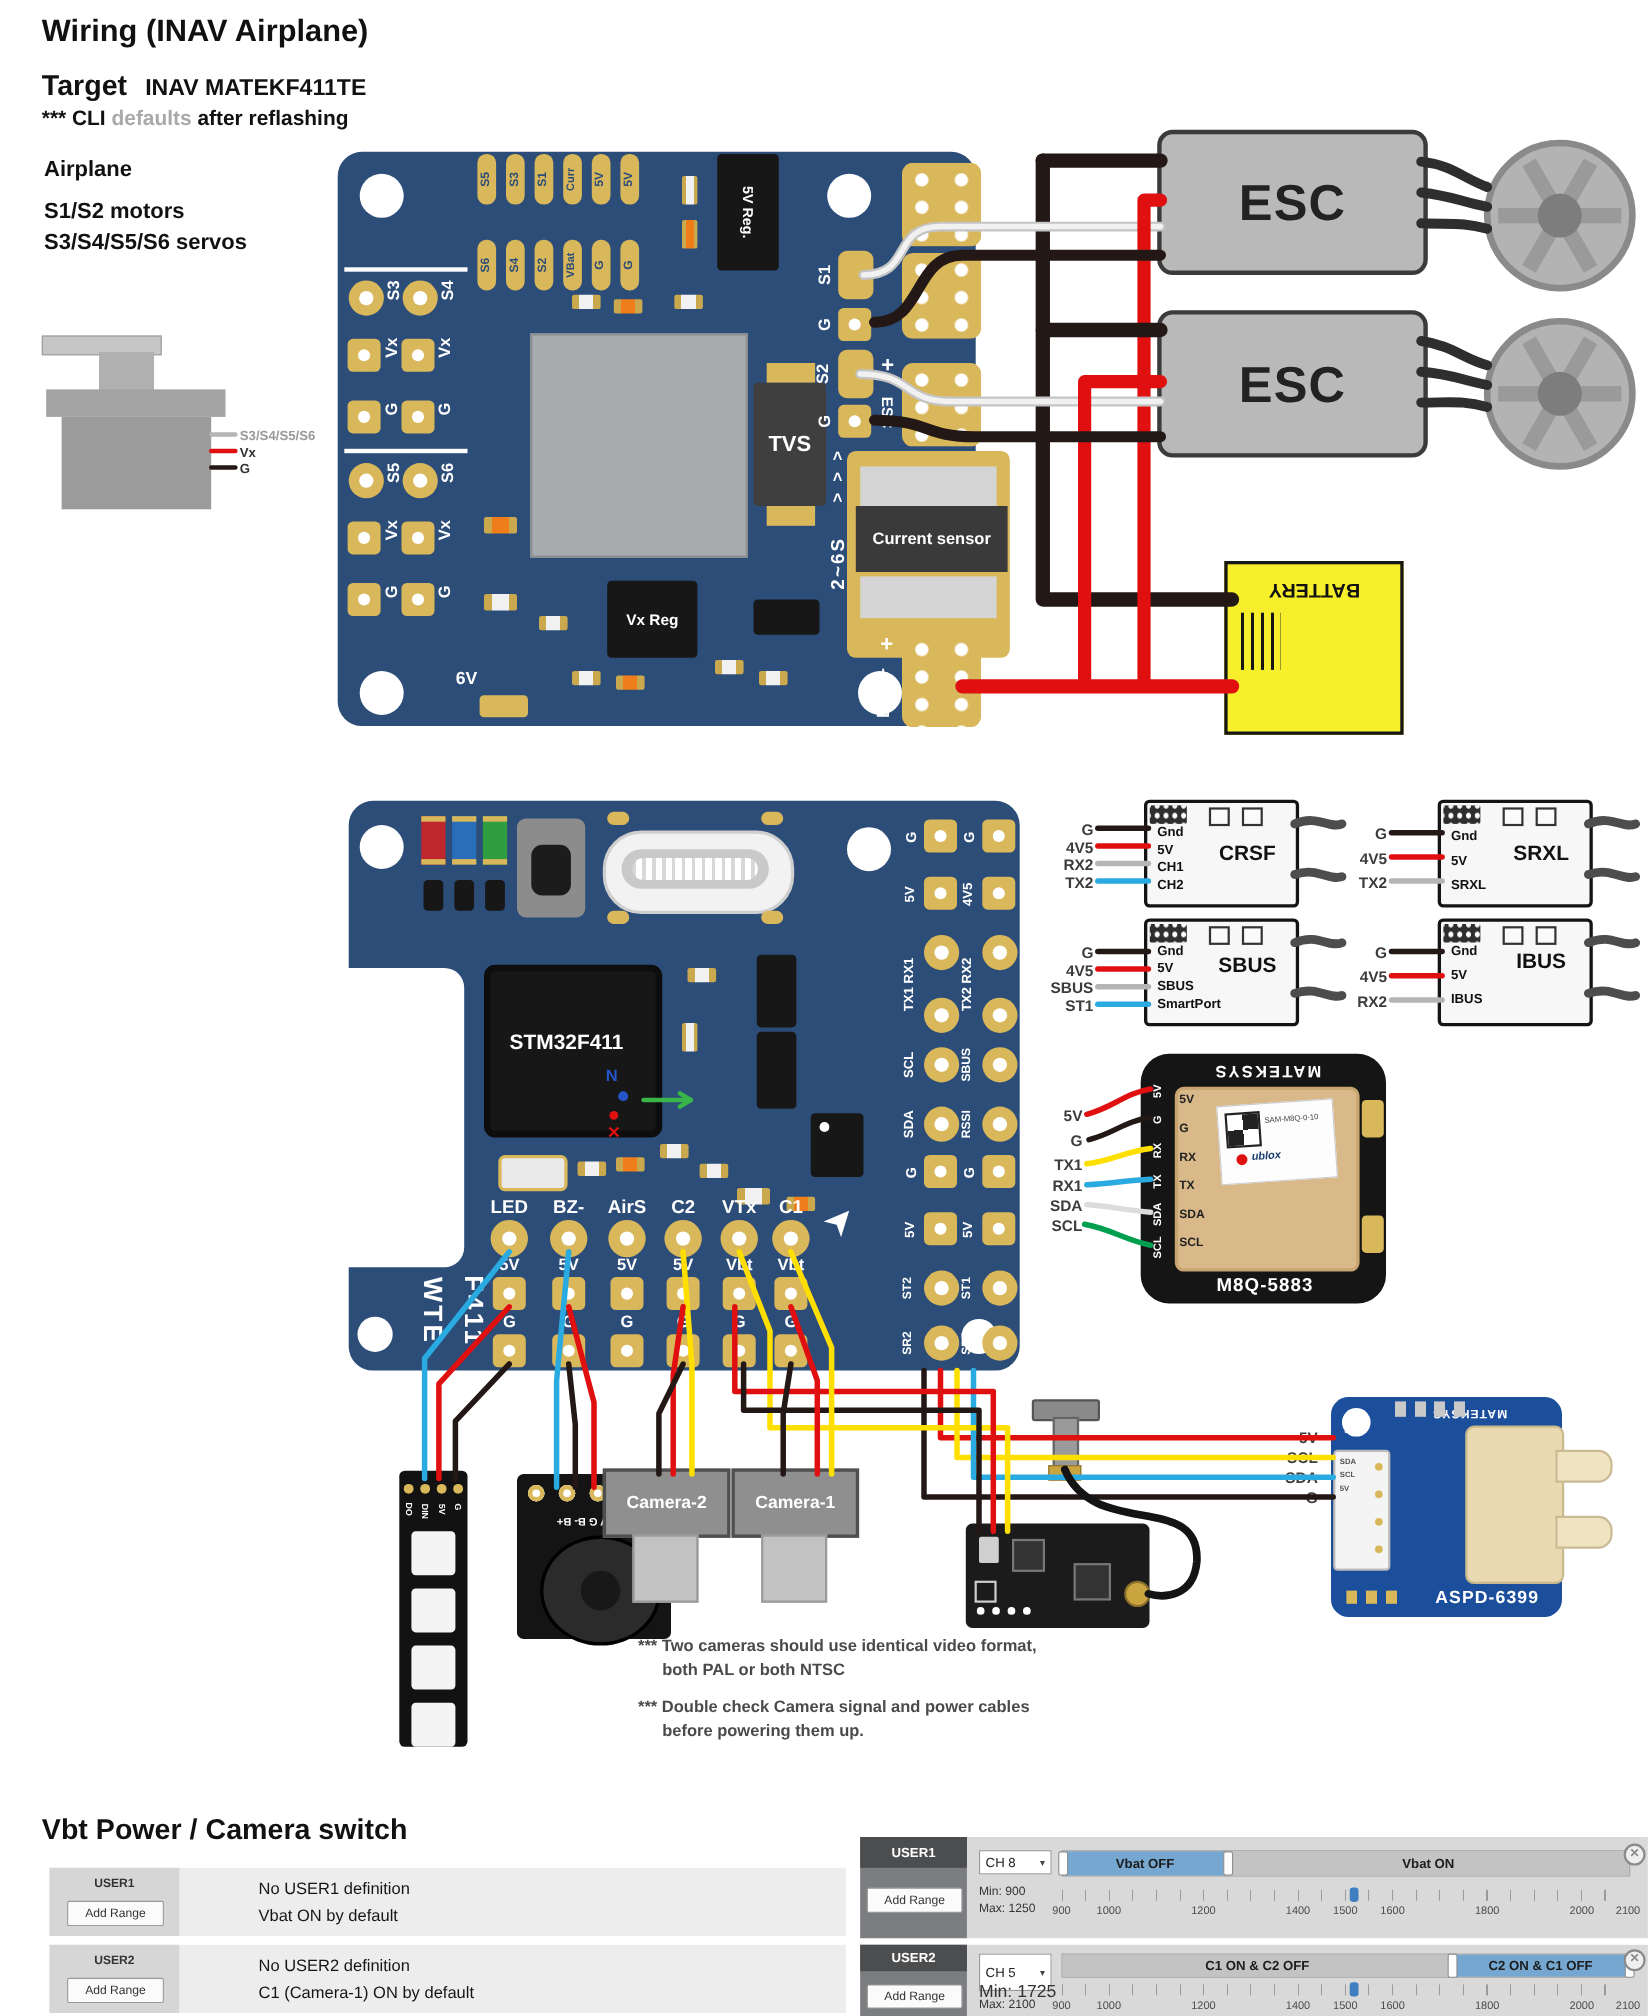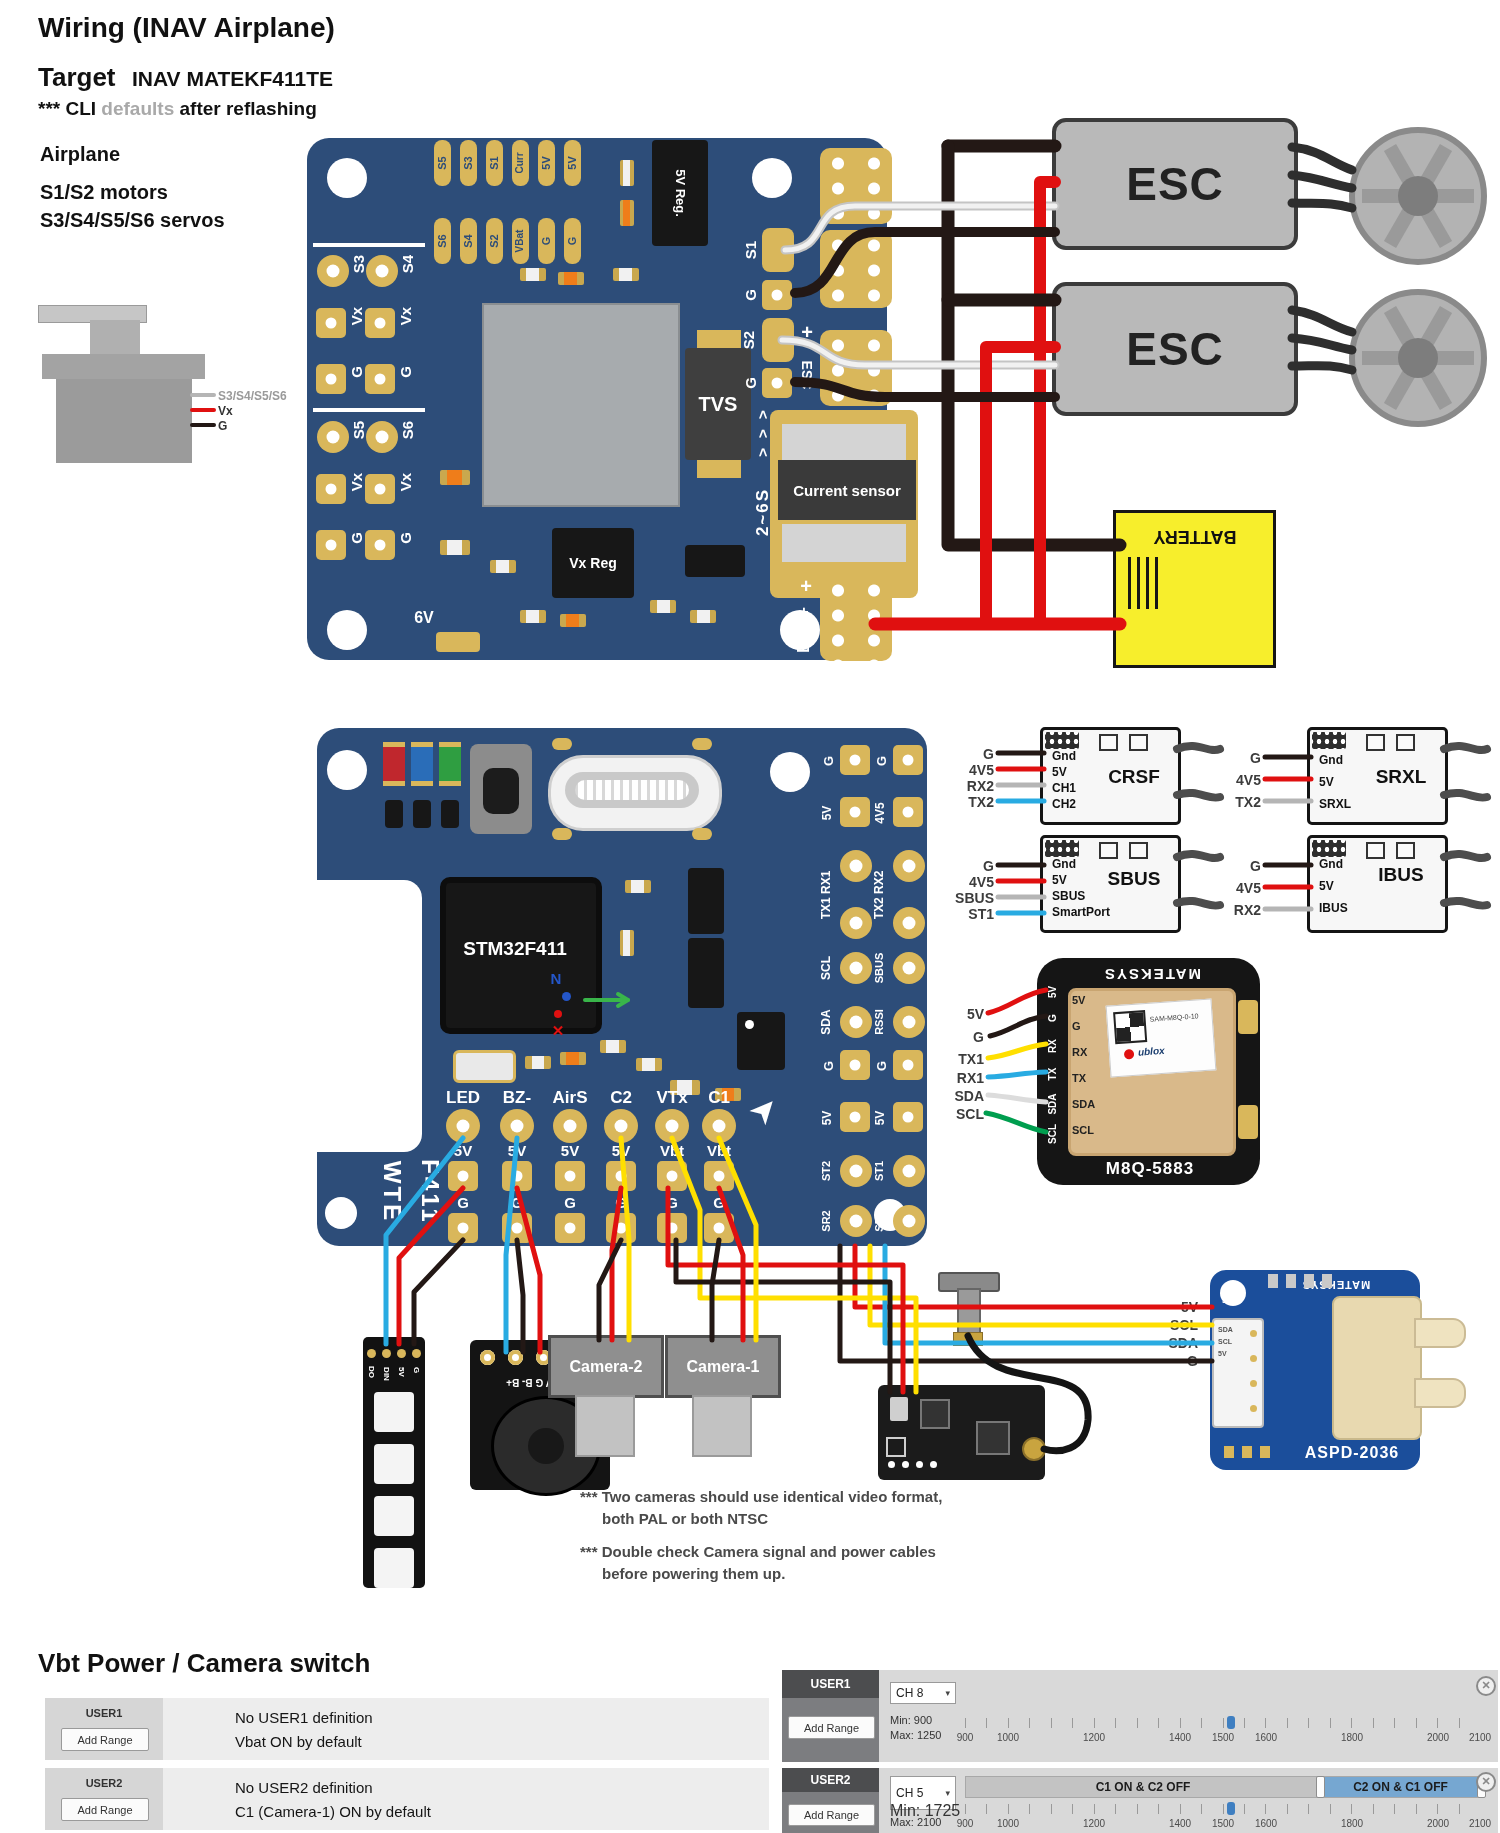--- a/index.html
+++ b/index.html
@@ -444,21 +444,21 @@
     <div class="abs" style="left:4px;top:18px;font-size:7px;font-weight:700;color:#555">SCL</div>
     <div class="abs" style="left:4px;top:30px;font-size:7px;font-weight:700;color:#555">5V</div>
     <div class="abs" style="left:36px;top:10px;width:7px;height:7px;border-radius:50%;background:#d9b75b"></div>
     <div class="abs" style="left:36px;top:35px;width:7px;height:7px;border-radius:50%;background:#d9b75b"></div>
     <div class="abs" style="left:36px;top:60px;width:7px;height:7px;border-radius:50%;background:#d9b75b"></div>
     <div class="abs" style="left:36px;top:85px;width:7px;height:7px;border-radius:50%;background:#d9b75b"></div>
   </div>
   <div class="abs" style="left:1268px;top:1274px;width:70px;height:14px;background:repeating-linear-gradient(90deg,#c9c9c9 0 10px,rgba(0,0,0,0) 10px 18px)"></div>
   <div class="abs" style="left:1222px;top:1296px;font-size:8px;font-weight:700;color:#fff">3V3</div>
   <div class="abs" style="left:1224px;top:1446px;width:54px;height:12px;background:repeating-linear-gradient(90deg,#d9b75b 0 10px,rgba(0,0,0,0) 10px 18px)"></div>
-  <div class="cc w" style="left:1352px;top:1453px;font-size:16px;letter-spacing:1px">ASPD-2036</div>
+  <div class="cc w" style="left:1352px;top:1453px;font-size:16px;letter-spacing:1px">ASPD-6399</div>
   <div class="wlabel" style="left:1144px;top:1299px">5V</div>
   <div class="wlabel" style="left:1144px;top:1317px">SCL</div>
   <div class="wlabel" style="left:1144px;top:1335px">SDA</div>
   <div class="wlabel" style="left:1144px;top:1353px">G</div>
 
   <div class="abs" style="left:363px;top:1337px;width:62px;height:251px;background:#121212;border-radius:5px">
     <div class="abs" style="left:4px;top:12px;width:9px;height:9px;border-radius:50%;background:#d9b75b"></div>
     <div class="abs" style="left:19px;top:12px;width:9px;height:9px;border-radius:50%;background:#d9b75b"></div>
     <div class="abs" style="left:34px;top:12px;width:9px;height:9px;border-radius:50%;background:#d9b75b"></div>
     <div class="abs" style="left:49px;top:12px;width:9px;height:9px;border-radius:50%;background:#d9b75b"></div>
@@ -626,20 +626,26 @@
     <div class="abs" style="left:190px;top:35px;font-size:15px;color:#151515">C1 (Camera-1) ON by default</div>
   </div>
 
   <div class="panel" style="top:1670px;height:92px">
     <div class="pcol"></div>
     <div class="ptag" style="height:28px;line-height:28px">USER1</div>
     <div class="btn" style="left:6px;top:46px;width:85px;height:21px">Add Range</div>
     <div class="chsel" style="left:108px;top:12px;width:66px;height:22px">
       <span>CH 8</span>
       <span style="font-size:9px;color:#444">▾</span>
+    </div>
+    <div class="track" style="left:183px;top:12px;width:515px;height:22px">
+      <div class="seg segblue" style="left:0;width:150px">Vbat OFF</div>
+      <div class="seg seggray" style="left:150px;width:365px">Vbat ON</div>
+      <div class="handle" style="left:-4px"></div>
+      <div class="handle" style="left:146px"></div>
     </div>
     <div class="abs" style="left:108px;top:44px;font-size:11px;color:#333">Min: 900</div>
     <div class="abs" style="left:108px;top:59px;font-size:11px;color:#333">Max: 1250</div>
     <div class="ruler" style="left:183px;top:48px;width:515px"></div>
     <div class="marker" style="left:445px;top:46px"></div>
     <div class="tick" style="left:183px;top:62px">900</div>
     <div class="tick" style="left:226px;top:62px">1000</div>
     <div class="tick" style="left:312px;top: 62px">1200</div>
     <div class="tick" style="left:398px;top:62px">1400</div>
     <div class="tick" style="left:441px;top:62px">1500</div>

